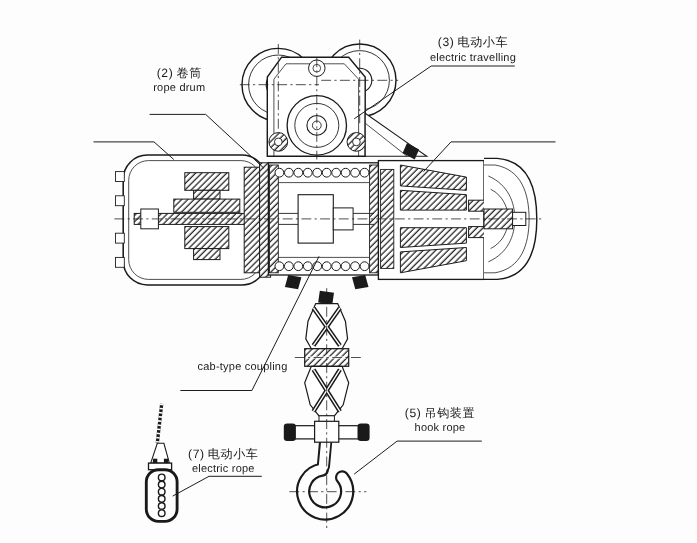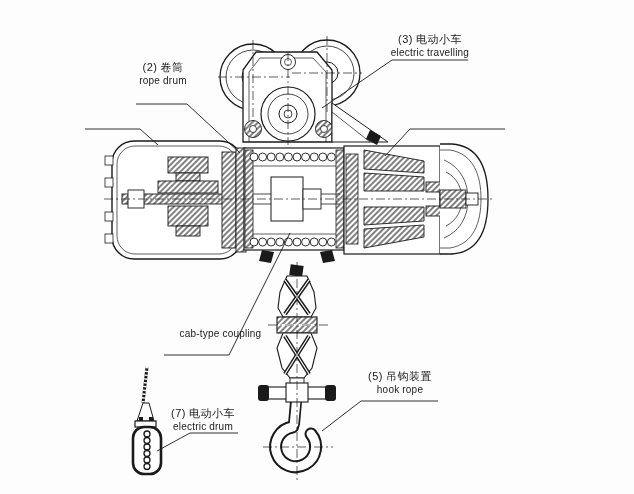--- a/index.html
+++ b/index.html
@@ -250,16 +250,16 @@
   <div class="zh"><span class="idx">(5)</span><span>吊钩装置</span></div>
   <div class="en">hook rope</div>
 </div>
 
 <div class="callout" style="left:148px;top:328px;width:145px;">
   <div class="en">cab-type coupling</div>
 </div>
 
 <div class="callout" style="left:158px;top:407px;width:90px;">
   <div class="zh"><span class="idx">(7)</span><span>电动小车</span></div>
-  <div class="en">electric drum</div>
+  <div class="en">electric rope</div>
 </div>
 
 </div>
 
 </body></html>

